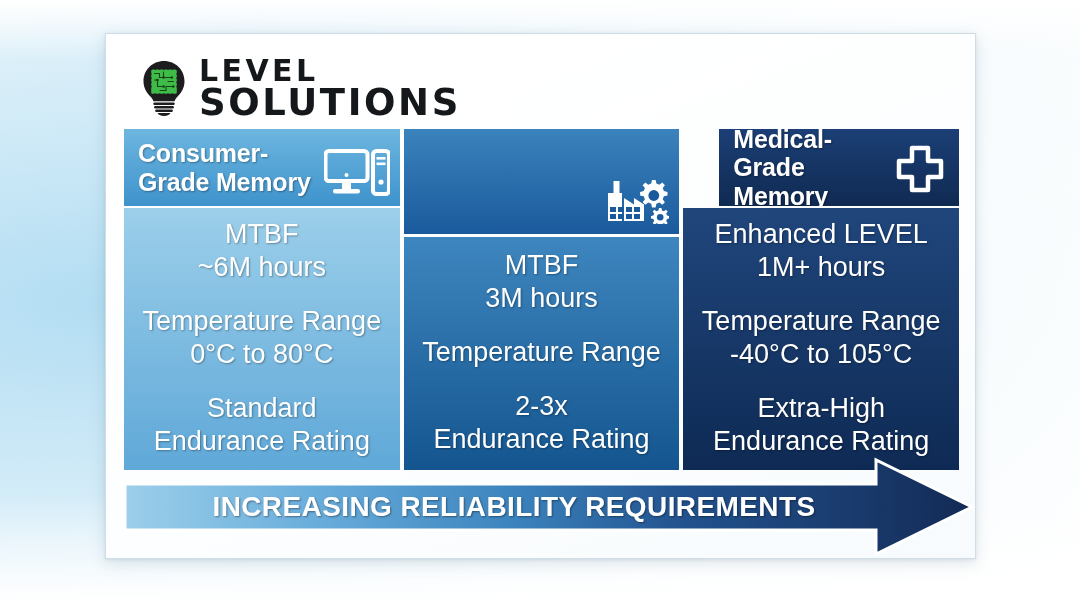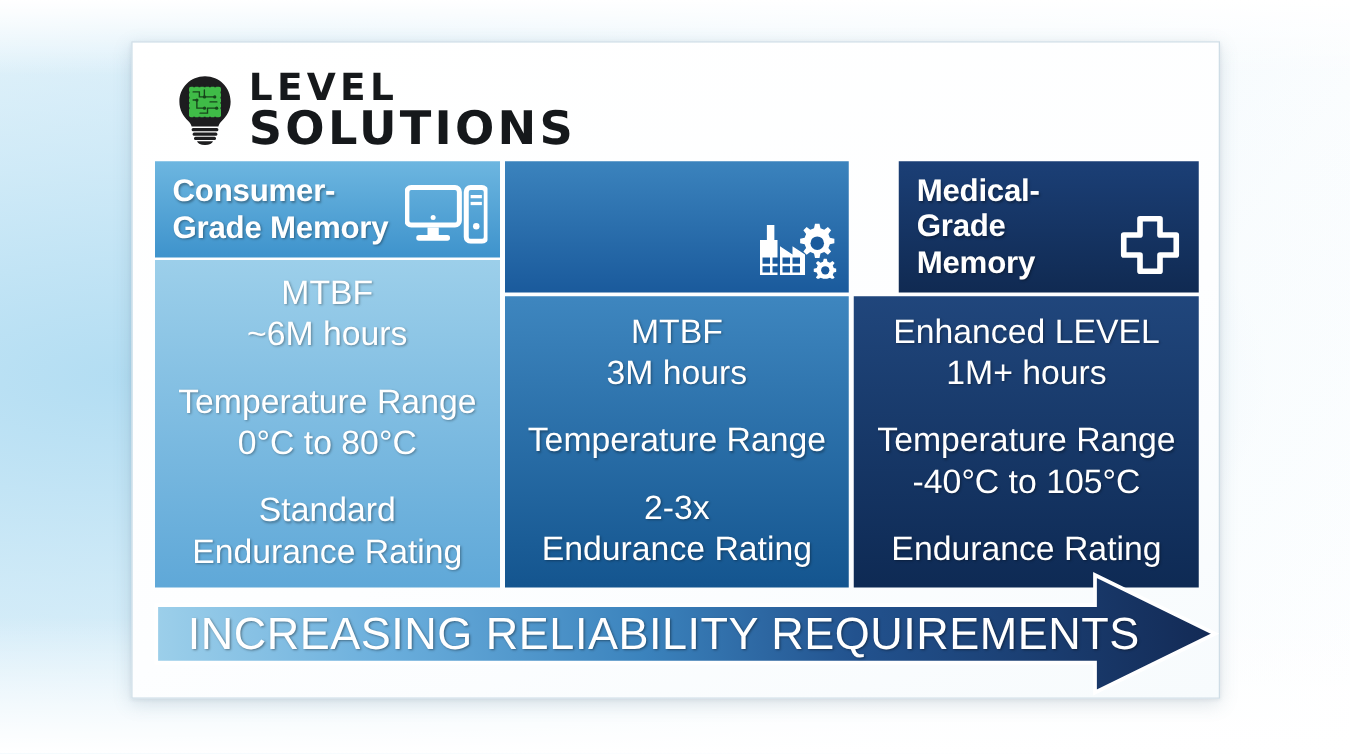--- a/index.html
+++ b/index.html
@@ -83,23 +83,23 @@
   .c2 .col-head { background:linear-gradient(to bottom,#3b83bd 0%, #1a5a9c 100%); }
   .c2 .col-body { background:linear-gradient(to bottom,#3e86bf 0%, #14558f 100%); }
   
   .c3 .col-head { background:linear-gradient(to bottom,#1b3f76 0%, #102a52 100%);margin-left:36px; }
   .c3 .col-body { background:linear-gradient(to bottom,#20467c 0%, #0e2a54 100%); }
 
   
   .banner-wrap { position:absolute; left:18px; top:442px; width:852px; height:62px; }
   .banner-svg { position:absolute; inset:0; width:852px; height:62px; overflow:visible; }
   .banner-label {
-    position:absolute; left:17px; top:0; width:780px; height:62px;
+    position:absolute; left:0; top:0; width:780px; height:62px;
     display:flex; align-items:center; justify-content:center;
-    font-size:36px; font-weight:400; color:#ffffff;
+    font-size:28px; font-weight:700; color:#ffffff;
     letter-spacing:0.4px;
     text-shadow:1px 1px 2px rgba(0,0,0,0.4);
     pointer-events:none;
   }
 </style>
 </head>
 <body>
 
 <div class="bg-haze-top"></div>
 <div class="bg-haze-bottom"></div>
@@ -244,20 +244,21 @@
       <div class="col-body">
         <div class="stat">
           <span class="l">Enhanced LEVEL</span>
           <span class="l">1M+ hours</span>
         </div>
         <div class="stat">
           <span class="l">Temperature Range</span>
           <span class="l">-40°C to 105°C</span>
         </div>
         <div class="stat">
+          <span class="l">Extra-High</span>
           <span class="l">Endurance Rating</span>
         </div>
       </div>
     </div>
 
   </div>
 
   <div class="banner-wrap">
     <svg class="banner-svg" viewBox="0 0 852 62">
       <defs>

